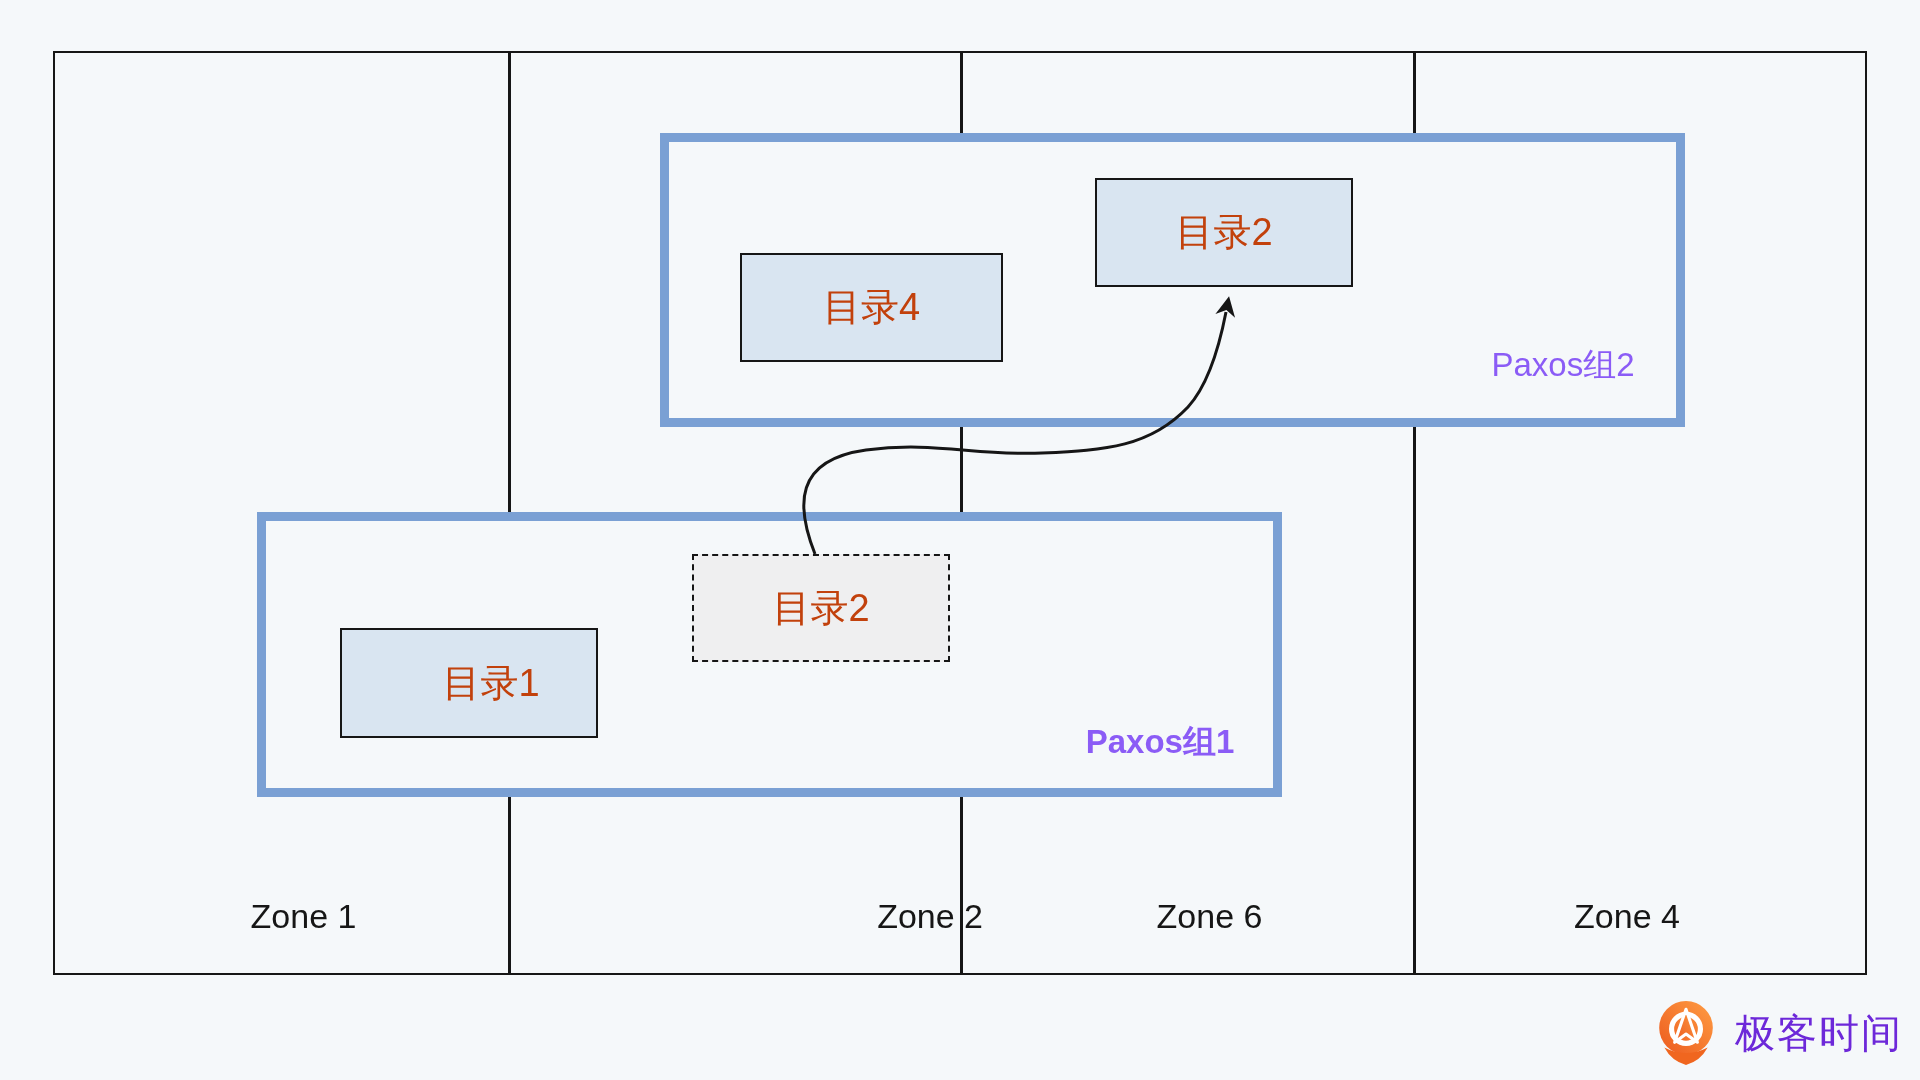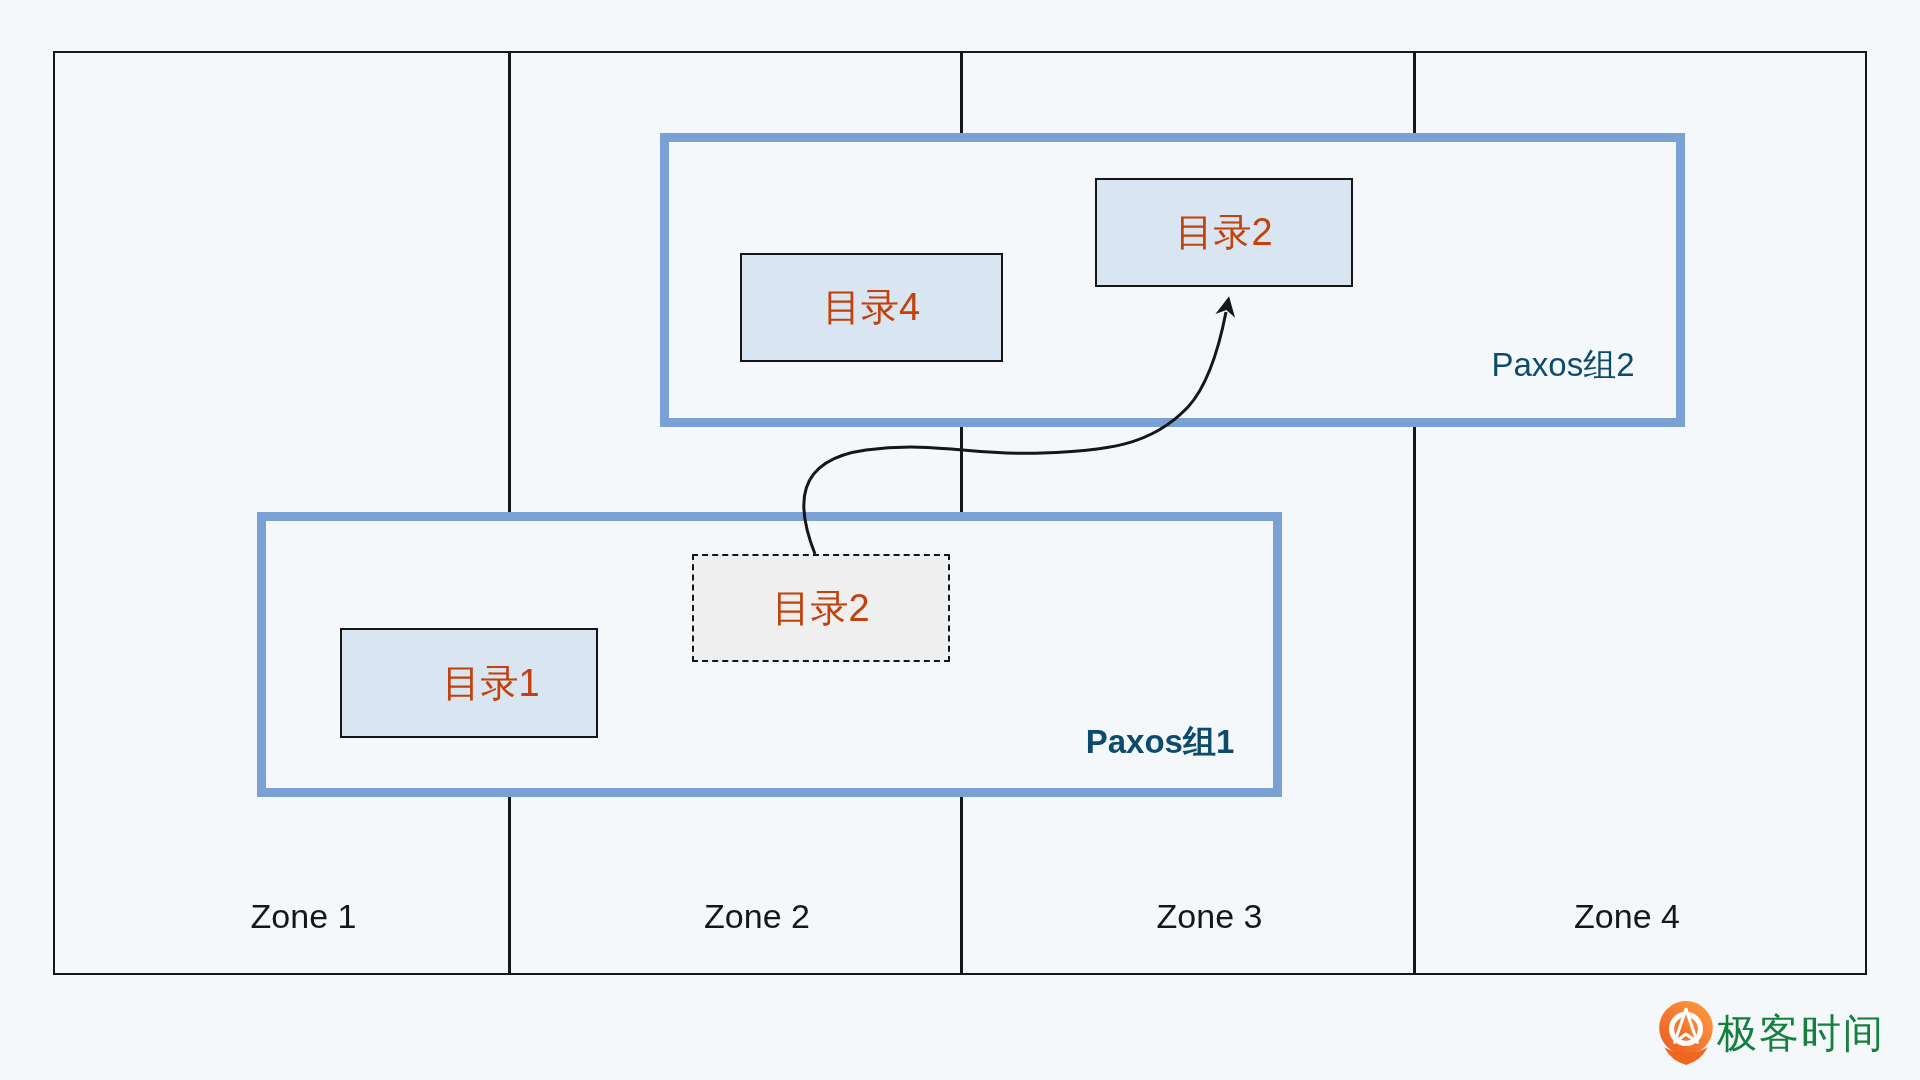--- a/index.html
+++ b/index.html
@@ -45,21 +45,21 @@
   }
   .paxos-2 { left: 660px; top: 133px; width: 1025px; height: 294px; }
   .paxos-1 { left: 257px; top: 512px; width: 1025px; height: 285px; }
 
   .paxos-label {
     position: absolute;
     width: 300px;
     text-align: center;
     font-size: 33px;
     line-height: 40px;
-    color: #0c4a6e;
+    color: #8b5cf6;
   }
   .paxos-2-label { left: 1413px; top: 345px; }
   .paxos-1-label { left: 1010px; top: 722px; font-weight: bold; }
 
   
   .dir-box {
     position: absolute;
     background: #d9e5f1;
     border: 2.5px solid #161616;
     box-sizing: border-box;
@@ -83,45 +83,45 @@
     position: absolute;
     top: 896px;
     height: 40px;
     line-height: 40px;
     text-align: center;
     font-size: 34px;
     color: #161616;
     padding-left: 23px;
   }
   .zone-label-1 { left: 53px;   width: 455px; }
-  .zone-label-2 { left: 508px;  width: 452px; }
+  .zone-label-2 { left: 508px;  width: 452px; text-align: right; }
   .zone-label-3 { left: 960px;  width: 453px; }
   .zone-label-4 { left: 1413px; width: 382px; }
 
   
   .arrow-overlay {
     position: absolute;
     left: 0; top: 0;
     width: 1920px; height: 1080px;
     pointer-events: none;
   }
 
   
   .logo {
     position: absolute;
     left: 1655px; top: 1000px;
     display: flex;
     align-items: center;
   }
   .logo-icon { width: 62px; height: 66px; }
   .logo-text {
-    margin-left: 0;
+    margin-left: 18px;
     font-size: 40px;
     letter-spacing: 2px;
-    color: #15803d;
+    color: #6d28d9;
     line-height: 66px;
     white-space: nowrap;
   }
 </style>
 </head>
 <body>
 
 <div class="canvas">
 
   <div class="outer-frame"></div>
@@ -144,21 +144,21 @@
   </div>
   <div class="dir-box dir-2-dash">
     <span>目录2</span>
   </div>
 
   <div class="paxos-label paxos-2-label">Paxos组2</div>
   <div class="paxos-label paxos-1-label">Paxos组1</div>
 
   <div class="zone-label zone-label-1">Zone 1</div>
   <div class="zone-label zone-label-2">Zone 2</div>
-  <div class="zone-label zone-label-3">Zone 3</div>
+  <div class="zone-label zone-label-3">Zone 6</div>
   <div class="zone-label zone-label-4">Zone 4</div>
 
   <svg class="arrow-overlay" viewBox="0 0 1920 1080">
     <defs>
       <marker id="arrowhead" viewBox="0 0 12 12" refX="2" refY="6" markerWidth="8" markerHeight="8" orient="auto">
         <path d="M0,1 L10,6 L0,11 L3,6 Z" fill="#161616"></path>
       </marker>
     </defs>
     <path d="M 815 554
              C 796 506, 794 460, 866 450

